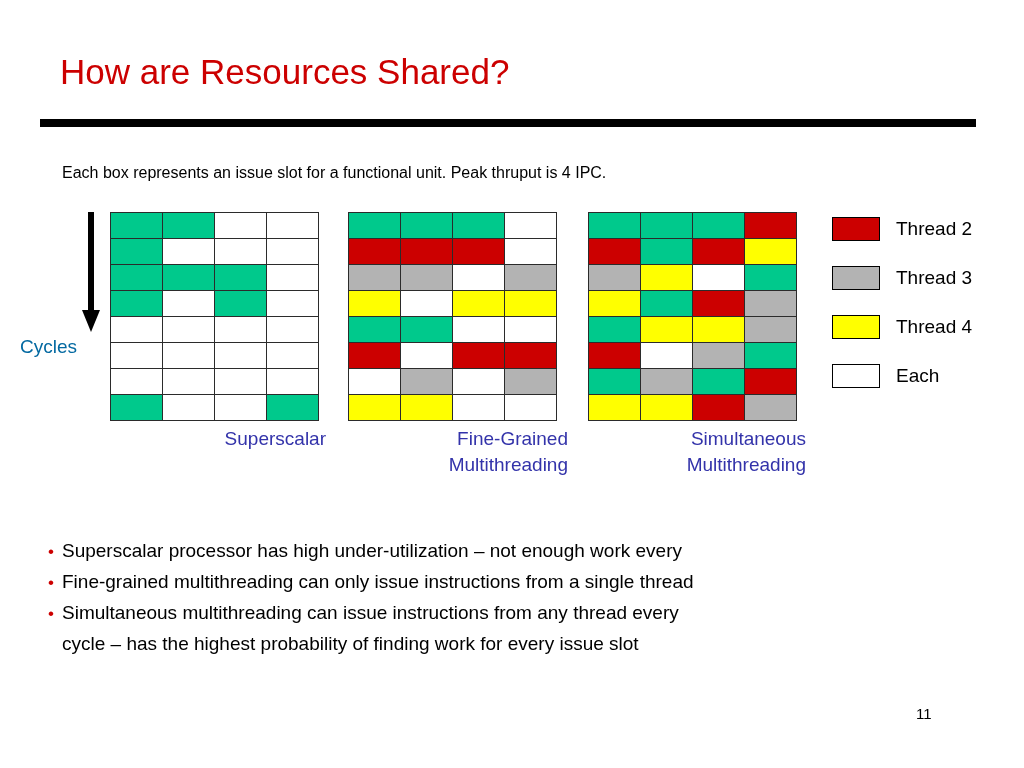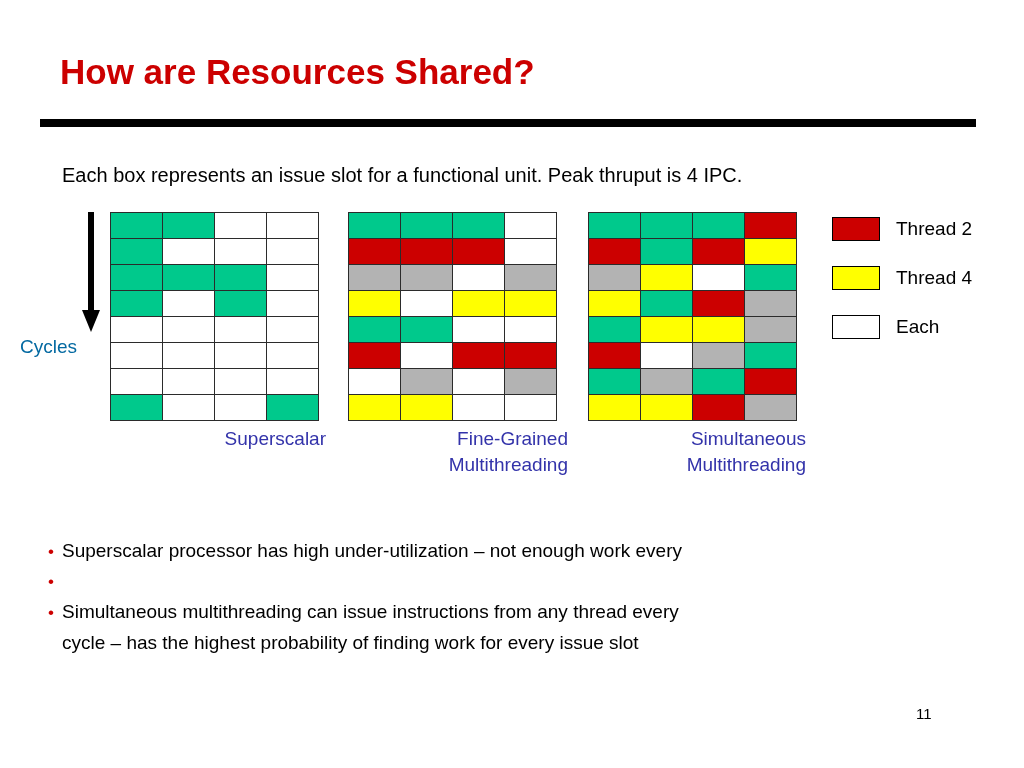--- a/index.html
+++ b/index.html
@@ -14,42 +14,42 @@
     font-family: "Liberation Sans", sans-serif;
     overflow: hidden;
   }
 
   
   #slide-title {
     position: absolute;
     left: 60px;
     top: 52px;
     font-size: 35px;
-    font-weight: bold;
+    font-weight: normal;
     color: #CC0000;
     letter-spacing: 0px;
     white-space: nowrap;
   }
 
   
   #title-rule {
     position: absolute;
     left: 40px;
     top: 119px;
     width: 936px;
     height: 8px;
     background: #000000;
   }
 
   
   #subtitle {
     position: absolute;
     left: 62px;
     top: 164px;
-    font-size: 20px;
+    font-size: 16px;
     color: #000000;
     white-space: nowrap;
   }
 
   
   #cycles-arrow {
     position: absolute;
     left: 80px;
     top: 212px;
     width: 22px;
@@ -283,39 +283,44 @@
 Multithreading</div>
 <div class="grid-caption" id="caption-smt">Simultaneous
 Multithreading</div>
 
 <div id="legend">
     <div class="legend-row">
       <div class="legend-swatch" style="background: rgb(204, 0, 0);"></div>
       <div class="legend-label">Thread 2</div>
     </div>
     <div class="legend-row">
+      <div class="legend-swatch" style="background: rgb(179, 179, 179);"></div>
+      <div class="legend-label">Thread 3</div>
+    </div>
+    <div class="legend-row">
       <div class="legend-swatch" style="background: rgb(255, 255, 0);"></div>
       <div class="legend-label">Thread 4</div>
     </div>
     <div class="legend-row">
       <div class="legend-swatch" style="background: rgb(255, 255, 255);"></div>
       <div class="legend-label">Each</div>
     </div>
   </div>
 
 <div id="bullets">
     <div class="bullet">
       <div class="bullet-line">
         <span class="bullet-dot">•</span>
         <span>Superscalar processor has high under-utilization – not enough work every</span>
       </div>
     </div>
     <div class="bullet">
       <div class="bullet-line">
         <span class="bullet-dot">•</span>
+        <span>Fine-grained multithreading can only issue instructions from a single thread</span>
       </div>
     </div>
     <div class="bullet">
       <div class="bullet-line">
         <span class="bullet-dot">•</span>
         <span>Simultaneous multithreading can issue instructions from any thread every</span>
       </div>
       <div class="bullet-line bullet-cont">
         <span class="bullet-dot">•</span>
         <span>cycle – has the highest probability of finding work for every issue slot</span>

